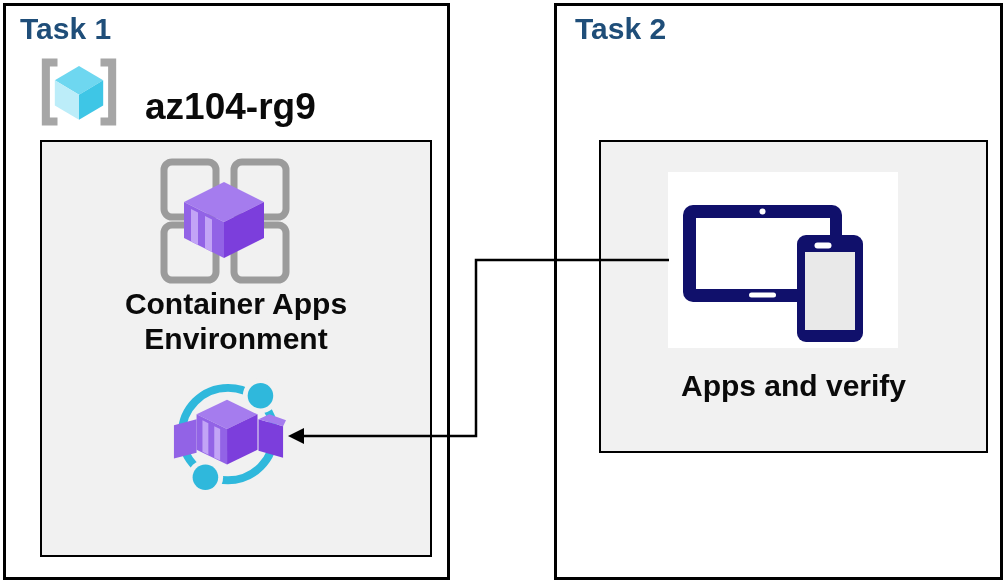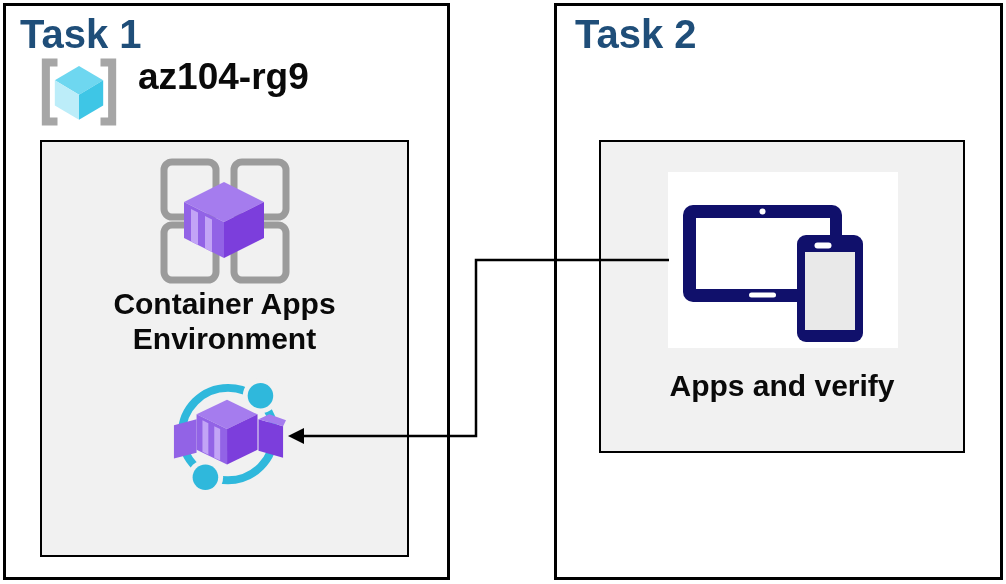--- a/index.html
+++ b/index.html
@@ -7,34 +7,35 @@
     position:relative;width:1006px;height:584px;background:#ffffff;
     font-family:"Liberation Sans", sans-serif;overflow:hidden;
   }
   .task-box{
     position:absolute;border:3px solid var(--box_border);background:#ffffff;
     box-sizing:border-box;
   }
   #task1-box{left:3px;top:3px;width:447px;height:577px;}
   #task2-box{left:554px;top:3px;width:449px;height:577px;}
   .task-title{
-    position:absolute;font-size:40px;font-weight:bold;color:var(--title_navy);
+    position:absolute;font-size:30px;font-weight:bold;color:var(--title_navy);
     white-space:nowrap;letter-spacing:0px;
   }
   #task1-title{left:14px;top:6px;}
   #task2-title{left:18px;top:6px;}
   .rg-row{
-    position:absolute;left:30px;top:50px;display:flex;align-items:flex-start;gap:16px;
+    position:absolute;left:30px;top:50px;display:flex;align-items:flex-end;gap:23px;
   }
   .rg-name{
     font-size:37px;font-weight:bold;color:var(--label_black);white-space:nowrap;
   }
   .inner-panel{
     position:absolute;background:var(--panel_bg);border:2px solid var(--panel_border);
     box-sizing:content-box;
+    padding-left:23px;
   }
   #env-panel{left:34px;top:134px;width:365px;height:413px;}
   #test-panel{left:42px;top:134px;width:362px;height:309px;}
   .icon-abs{position:absolute;}
   #cae-icon{left:116px;top:14px;}
   #app-icon{left:128px;top:236px;}
   .panel-label{
     position:absolute;left:0;width:100%;text-align:center;
     font-size:30px;line-height:35px;font-weight:bold;color:var(--label_black);
   }

